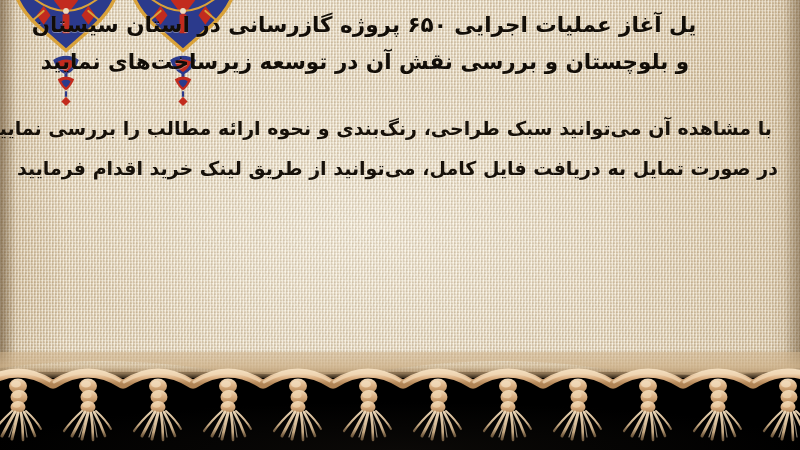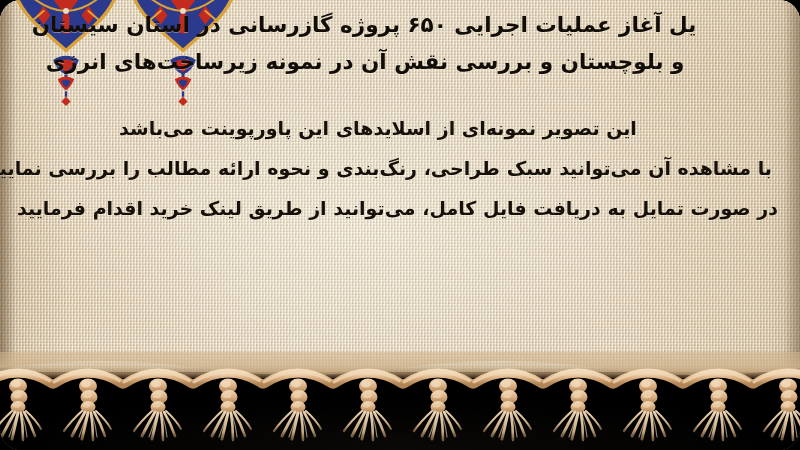--- a/index.html
+++ b/index.html
@@ -10,21 +10,20 @@
   }
 
   .slide {
     position: relative;
     width: 800px;
     height: 450px;
     overflow: hidden;
     background-color: #d9c9ad;
     font-family: "DejaVu Sans", "Liberation Sans", sans-serif;
     direction: rtl;
-    border-radius: 21px;
   }
 
   
   .fabric {
     position: absolute;
     left: 0; top: 0;
     width: 800px;
     height: 392px;
     background-color: #ddcdb2;
     background-image:
@@ -260,25 +259,24 @@
       <g transform="translate(183,60) scale(0.92)">
         <use href="#pendant"></use>
       </g>
     </svg>
   </div>
 
   <div class="text-layer">
 
     <div class="title-block">
       <div class="title-line first">یل آغاز عملیات اجرایی ۶۵۰ پروژه گازرسانی در استان سیستان</div>
-      <div class="title-line second">و بلوچستان و بررسی نقش آن در نمونه زیرساخت‌های انرژی</div>
+      <div class="title-line second">و بلوچستان و بررسی نقش آن در توسعه زیرساخت‌های نمایید</div>
     </div>
 
     <div class="body-block">
-      <div class="body-line l1">این تصویر نمونه‌ای از اسلایدهای این پاورپوینت می‌باشد</div>
       <div class="body-line l2">با مشاهده آن می‌توانید سبک طراحی، رنگ‌بندی و نحوه ارائه مطالب را بررسی نمایید</div>
       <div class="body-line l3">در صورت تمایل به دریافت فایل کامل، می‌توانید از طریق لینک خرید اقدام فرمایید</div>
     </div>
 
   </div>
 
   <div class="bottom-band">
     <div class="deep"></div>
   </div>
 

